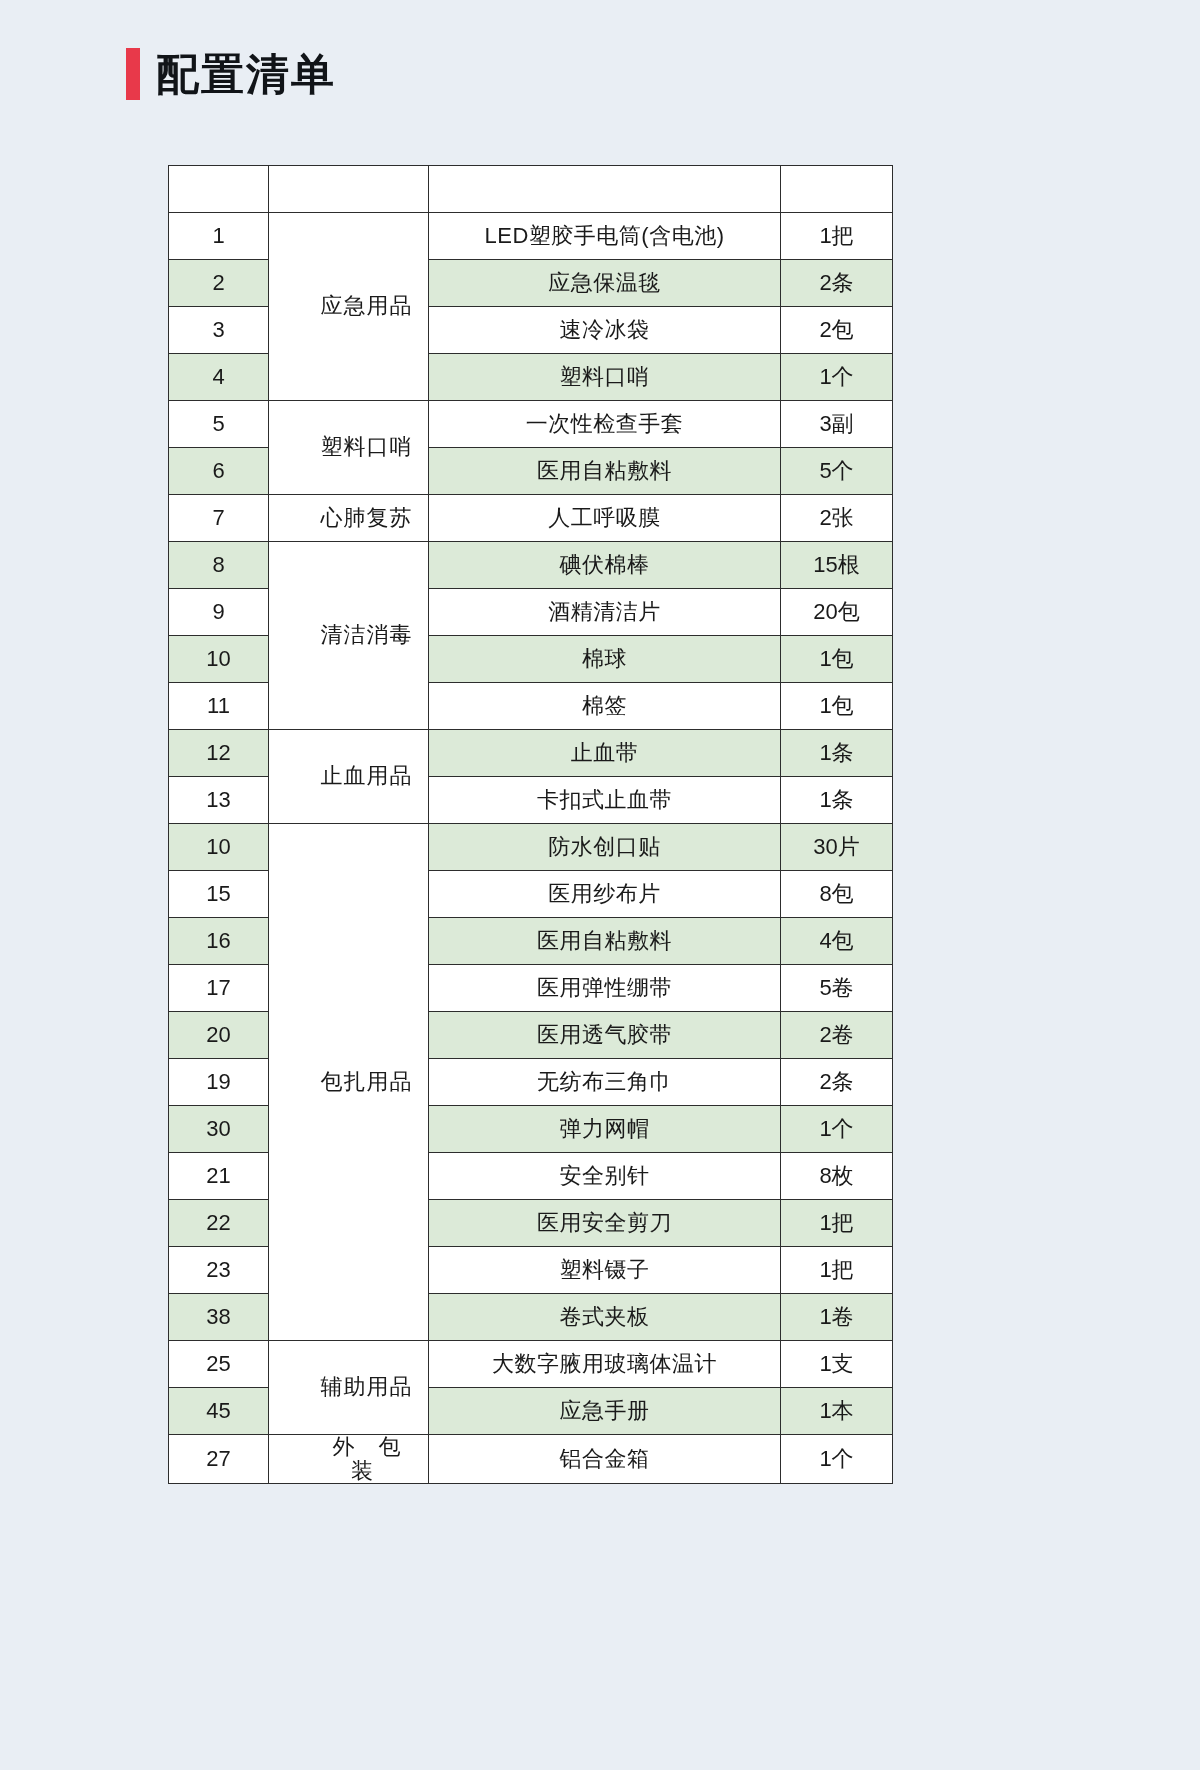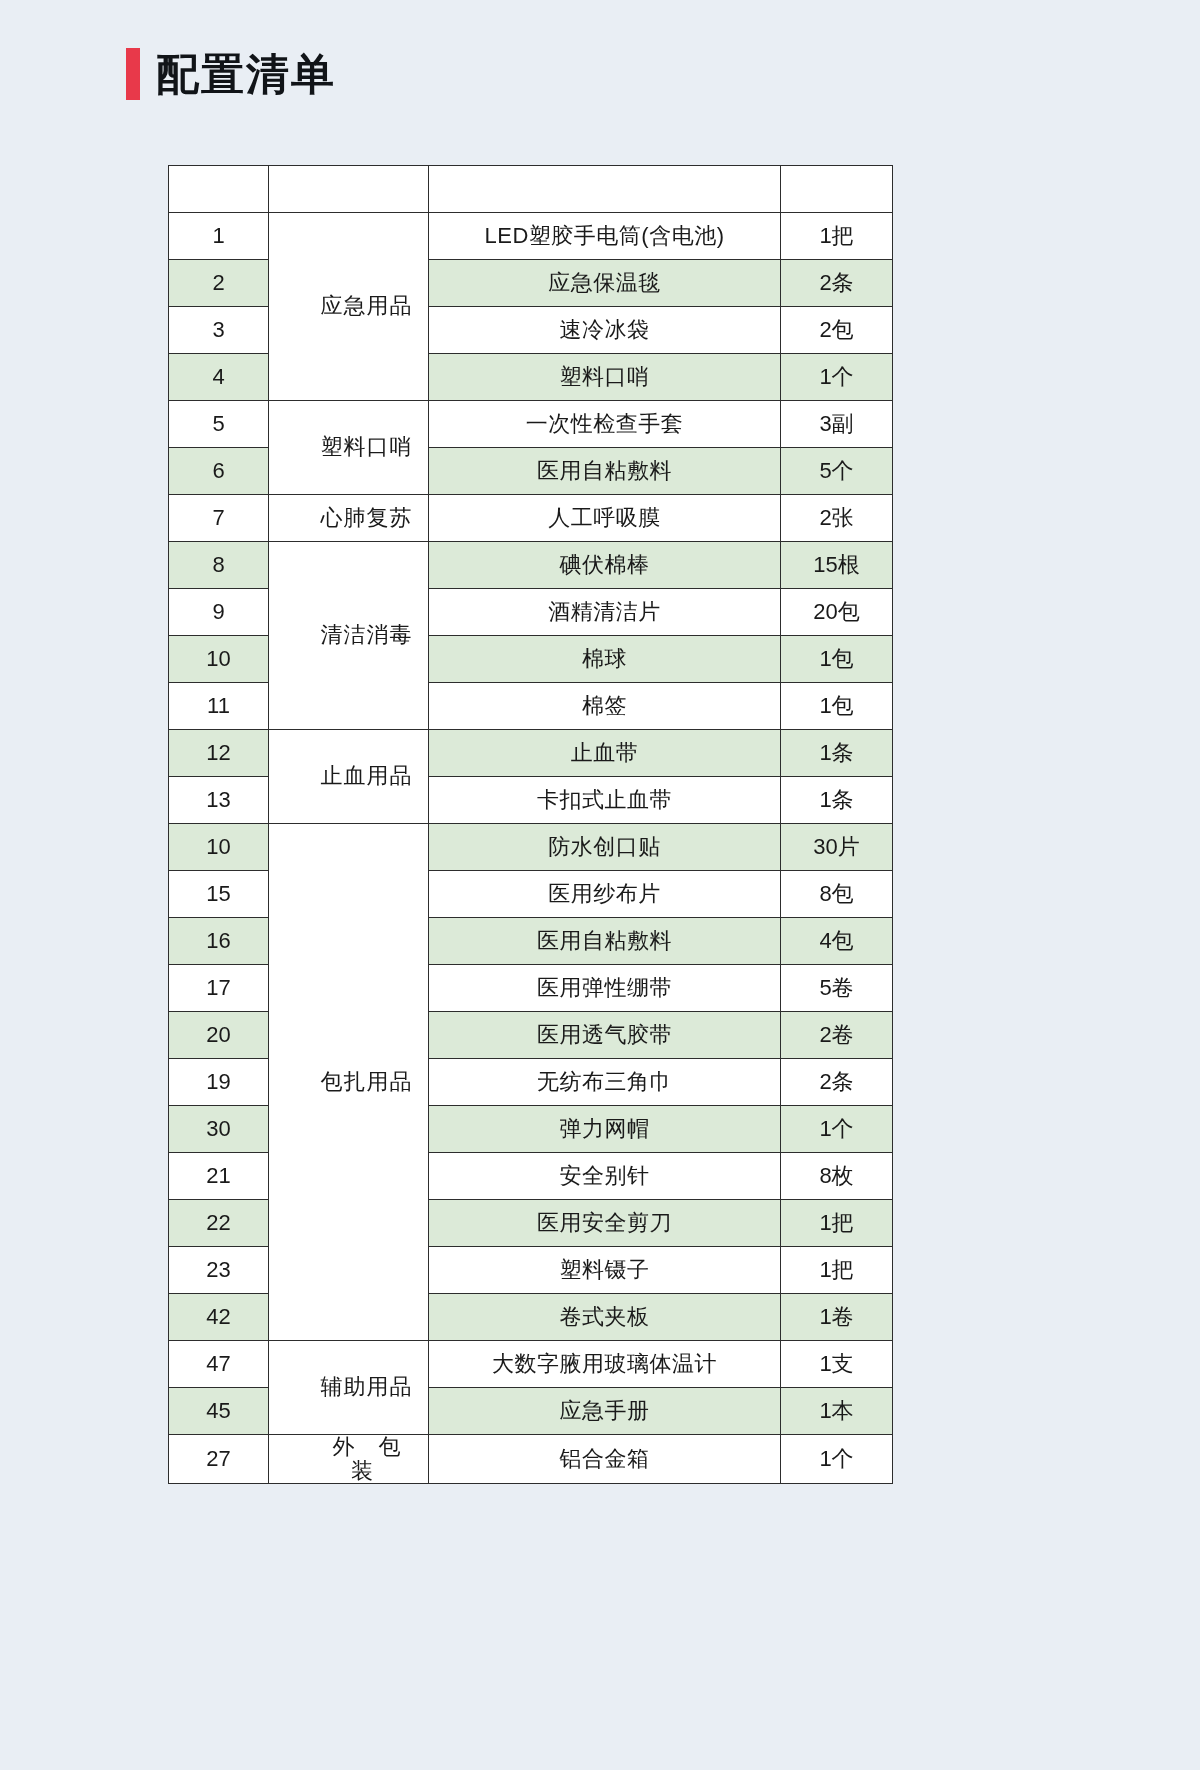--- a/index.html
+++ b/index.html
@@ -237,26 +237,26 @@
             <td class="idx">22</td>
             <td class="name">医用安全剪刀</td>
             <td class="qty">1把</td>
           </tr>
           <tr>
             <td class="idx">23</td>
             <td class="name">塑料镊子</td>
             <td class="qty">1把</td>
           </tr>
           <tr class="alt">
-            <td class="idx">42</td>
+            <td class="idx">38</td>
             <td class="name">卷式夹板</td>
             <td class="qty">1卷</td>
           </tr>
           <tr>
-            <td class="idx">47</td>
+            <td class="idx">25</td>
             <td class="cat white" rowspan="2">辅助用品</td>
             <td class="name">大数字腋用玻璃体温计</td>
             <td class="qty">1支</td>
           </tr>
           <tr class="alt">
             <td class="idx">45</td>
             <td class="name">应急手册</td>
             <td class="qty">1本</td>
           </tr>
           <tr>

